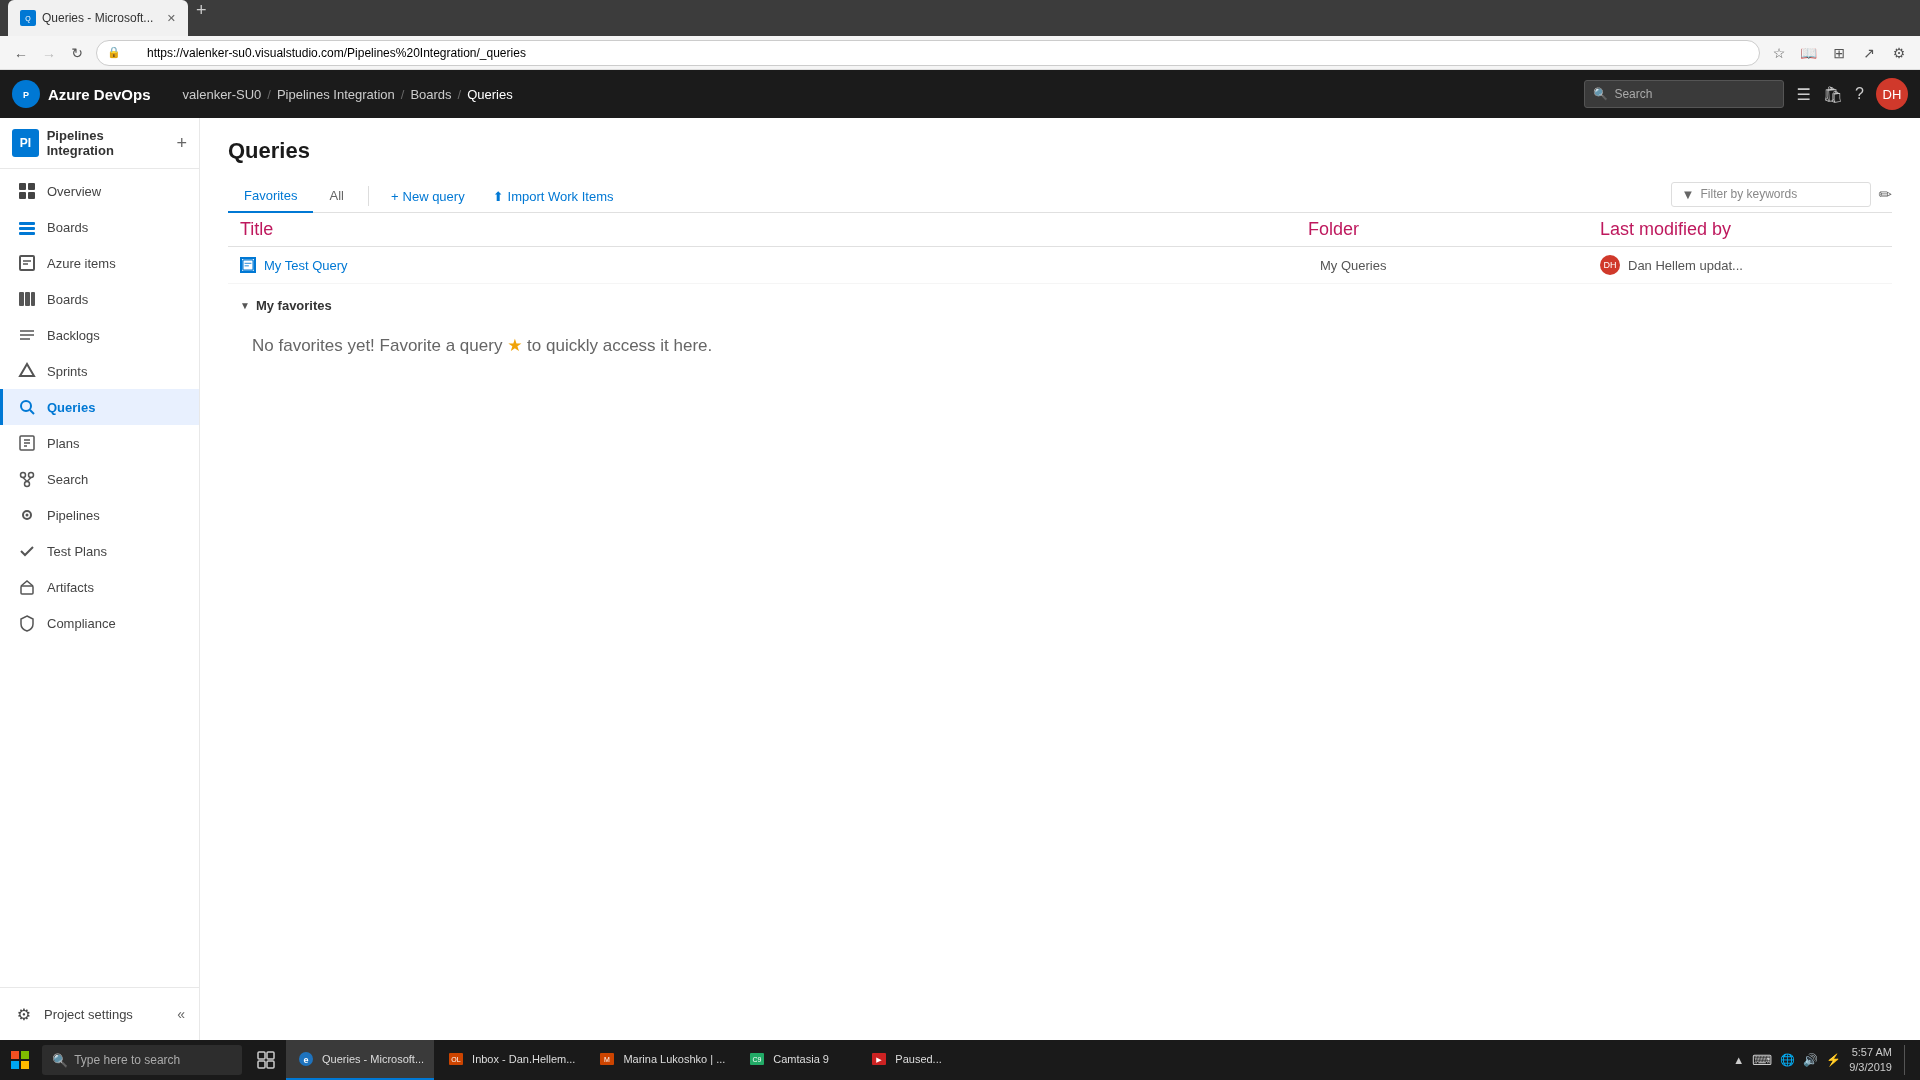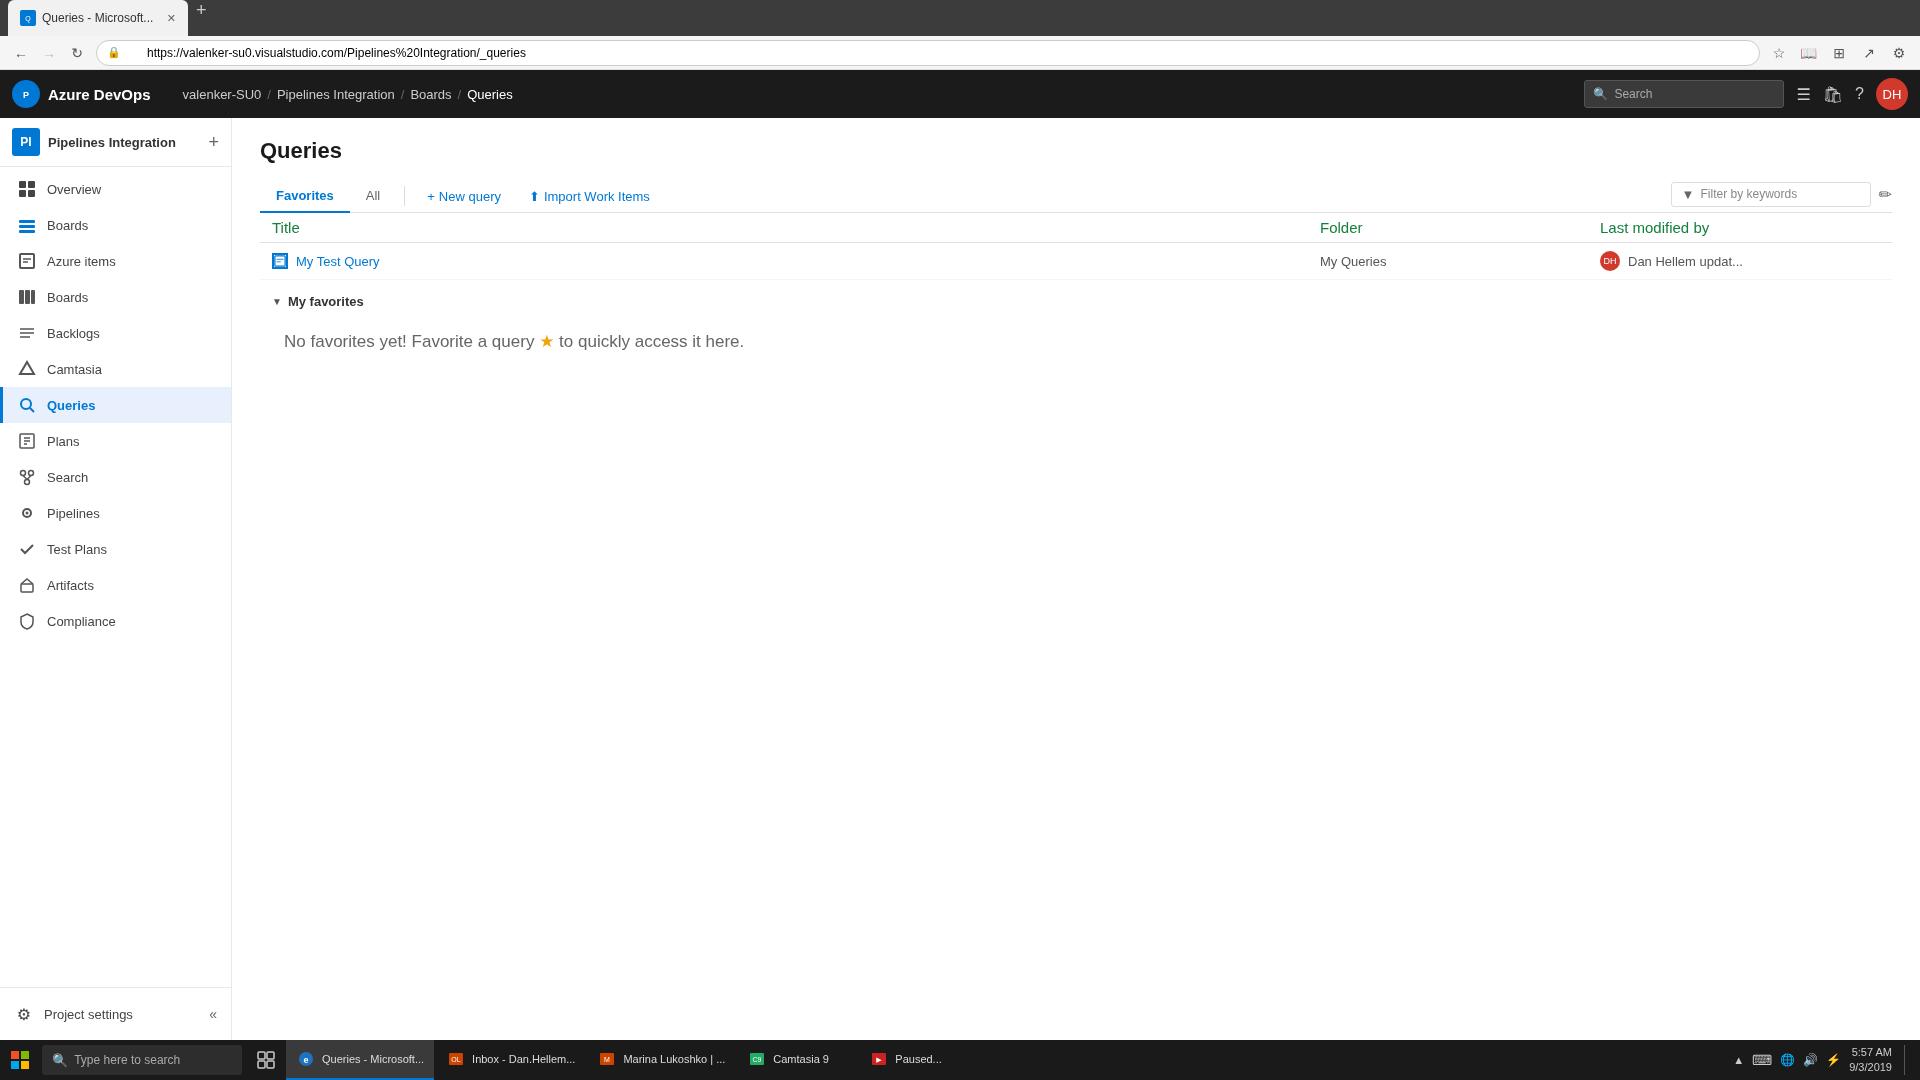--- a/index.html
+++ b/index.html
@@ -81,21 +81,21 @@
       color: #aaa;
       font-size: 12px;
     }
     .top-nav-icon { color: #ccc; font-size: 16px; cursor: pointer; }
 
     
     .main-layout { display: flex; flex: 1; overflow: hidden; }
 
     
     .sidebar {
-      width: 232px;
+      width: 200px;
       background: #fff;
       border-right: 1px solid #e8e8e8;
       display: flex;
       flex-direction: column;
       overflow-y: auto;
     }
     .sidebar-project {
       padding: 10px 12px;
       display: flex;
       align-items: center;
@@ -126,29 +126,29 @@
     .sidebar-settings { display: flex; align-items: center; gap: 10px; padding: 8px 14px; cursor: pointer; color: #444; font-size: 13px; }
     .collapse-btn { margin-left: auto; color: #666; font-size: 14px; }
 
     
     .content-area { flex: 1; padding: 20px 28px; overflow-y: auto; background: #fff; }
     .page-title { font-size: 22px; font-weight: 600; color: #1a1a1a; margin-bottom: 16px; }
     .tab {
       padding: 8px 16px; font-size: 13px; color: #666; cursor: pointer;
       border-bottom: 2px solid transparent; margin-bottom: -1px;
     }
-    .tab.active { color: #0078d4; border-bottom-color: #0078d4; font-weight: 700; }
+    .tab.active { color: #0078d4; border-bottom-color: #0078d4; font-weight: 400; }
     .tab-action {
       display: flex; align-items: center; gap: 4px;
       padding: 6px 14px; font-size: 13px; color: #0078d4; cursor: pointer;
       border: none; background: transparent;
     }
 
     
-    .table-header { display: grid; grid-template-columns: 1fr 280px 280px; padding: 6px 12px; color: #15803d; font-size: 15px; border-bottom: 1px solid #e0e0e0; }
+    .table-header { display: grid; grid-template-columns: 1fr 280px 280px; padding: 6px 12px; color: #be185d; font-size: 18px; border-bottom: 1px solid #e0e0e0; gap: 12px; }
     .section-header { padding: 10px 12px; font-size: 13px; font-weight: 600; color: #333; border-bottom: 1px solid #f0f0f0; background: #fafafa; }
     .query-row { display: grid; grid-template-columns: 1fr 280px 280px; padding: 8px 12px; border-bottom: 1px solid #f5f5f5; align-items: center; }
     .query-title { display: flex; align-items: center; gap: 8px; color: #0078d4; cursor: pointer; font-size: 13px; }
     .query-folder { color: #555; font-size: 13px; }
     .modified-cell { display: flex; align-items: center; gap: 8px; color: #555; font-size: 13px; }
     .avatar-sm { width: 20px; height: 20px; border-radius: 50%; background: #d0392b; display: flex; align-items: center; justify-content: center; color: white; font-size: 9px; }
 
     
     .favorites-section { margin-top: 4px; }
     .favorites-header { display: flex; align-items: center; gap: 6px; padding: 10px 12px; cursor: pointer; font-size: 13px; font-weight: 600; color: #333; }
@@ -313,21 +313,21 @@
               </svg>
           </span>
           <span>Backlogs</span>
         </div>
         <div class="sidebar-item">
           <span class="sidebar-icon">
             <svg width="18" height="18" viewBox="0 0 18 18">
                 <polygon points="2,14 9,2 16,14" fill="none" stroke="#555" stroke-width="2"></polygon>
               </svg>
           </span>
-          <span>Camtasia</span>
+          <span>Sprints</span>
         </div>
         <div class="sidebar-item active">
           <span class="sidebar-icon">
             <svg width="18" height="18" viewBox="0 0 18 18">
                 <circle cx="8" cy="8" r="5" fill="none" stroke="#0078d4" stroke-width="2"></circle>
                 <line x1="12" y1="12" x2="16" y2="16" stroke="#0078d4" stroke-width="2"></line>
               </svg>
           </span>
           <span>Queries</span>
         </div>

